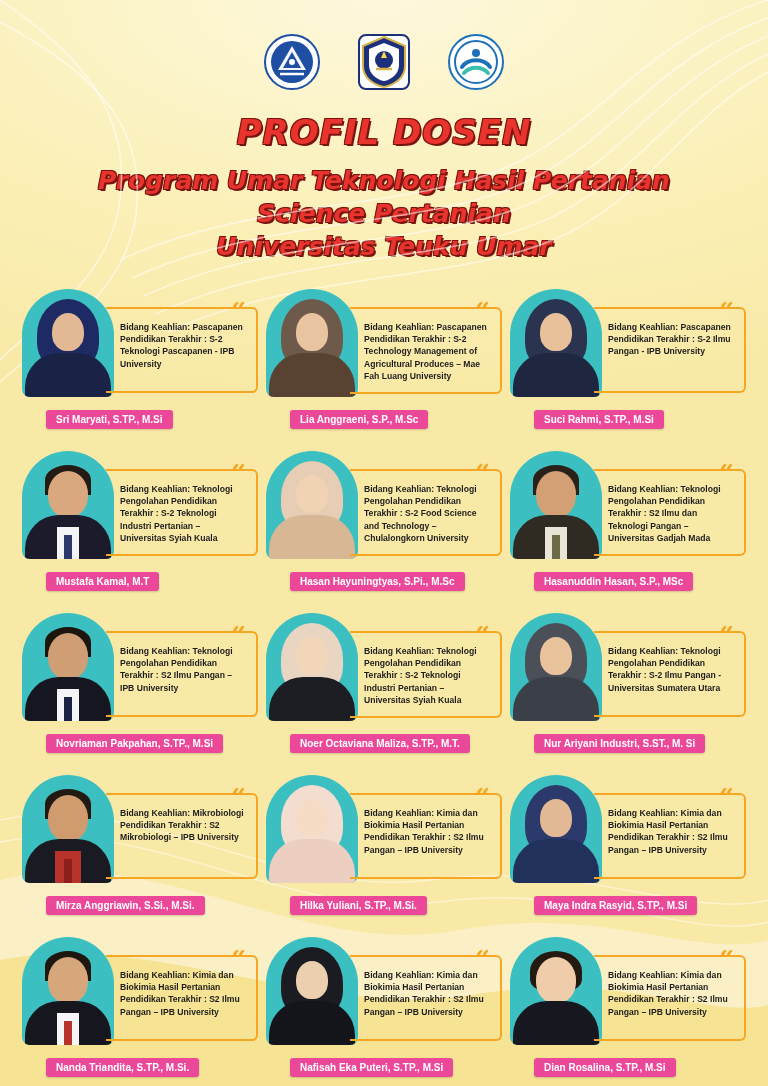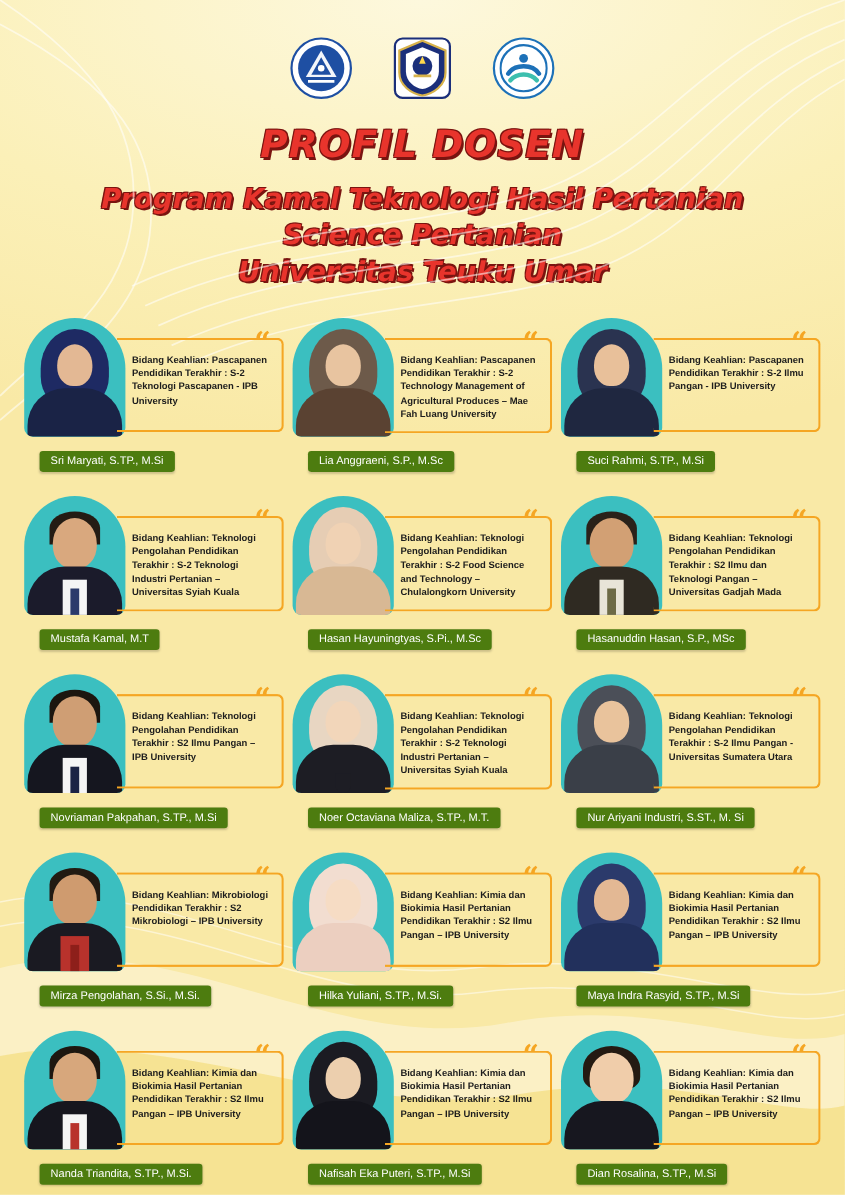--- a/index.html
+++ b/index.html
@@ -125,25 +125,25 @@
     font-family: "DejaVu Serif", serif;
   }
   .info p {
     font-size: 8.6px;
     line-height: 1.42;
     color: #1d1d1d;
     margin: 0;
     font-weight: bold;
   }
   .name {
-    position: absolute; left: 14px; bottom: 0;
-    background: #4d7c0f;
+    position: absolute; left: 24px; bottom: 0;
+    background: #ec4899;
     color: #ffffff;
     font-size: 10px;
-    font-weight: 400;
+    font-weight: 700;
     padding: 4px 10px;
     border-radius: 3px;
     white-space: nowrap;
     box-shadow: 0 1px 2px rgba(0,0,0,.18);
   }
 </style>
 </head>
 <body>
 
 <div class="page">
@@ -201,21 +201,21 @@
         <path d="M8,27 C14,18 30,18 36,27" stroke="#1d71b8" stroke-width="4" fill="none" stroke-linecap="round"></path>
         <path d="M10,33 C16,26 28,26 34,33" stroke="#3dbfae" stroke-width="4" fill="none" stroke-linecap="round"></path>
         <circle cx="22" cy="13" r="4" fill="#1d71b8"></circle>
       </svg>
     </div>
   </div>
 
   <div class="title-block">
     <div class="main-title">PROFIL DOSEN</div>
     <div class="sub-title">
-      <div>Program Kamal Teknologi Hasil Pertanian</div>
+      <div>Program Umar Teknologi Hasil Pertanian</div>
       <div>Science Pertanian</div>
       <div>Universitas Teuku Umar</div>
     </div>
   </div>
 
   <div class="grid">
 
     <div class="card">
       <div class="photo">
         <div class="hijab" style="background:#1e2a63"></div>
@@ -345,21 +345,21 @@
         <div class="hair" style="background:#221a12"></div>
         <div class="head" style="background:#cf9b6f"></div>
         <div class="body" style="background:#1a1a22"></div>
         <div class="shirt" style="background:#b8322c;width:26px"></div>
         <div class="tie" style="background:#8d1f1a"></div>
       </div>
       <div class="info">
         <span class="quote">“</span>
         <p>Bidang Keahlian: Mikrobiologi Pendidikan Terakhir : S2 Mikrobiologi – IPB University</p>
       </div>
-      <div class="name">Mirza Pengolahan, S.Si., M.Si.</div>
+      <div class="name">Mirza Anggriawin, S.Si., M.Si.</div>
     </div>
 
     <div class="card">
       <div class="photo">
         <div class="hijab" style="background:#f2ddd0"></div>
         <div class="head" style="background:#f6dcc4;width:32px;height:38px;top:24px"></div>
         <div class="body" style="background:#eccfc0"></div>
       </div>
       <div class="info">
         <span class="quote">“</span>

